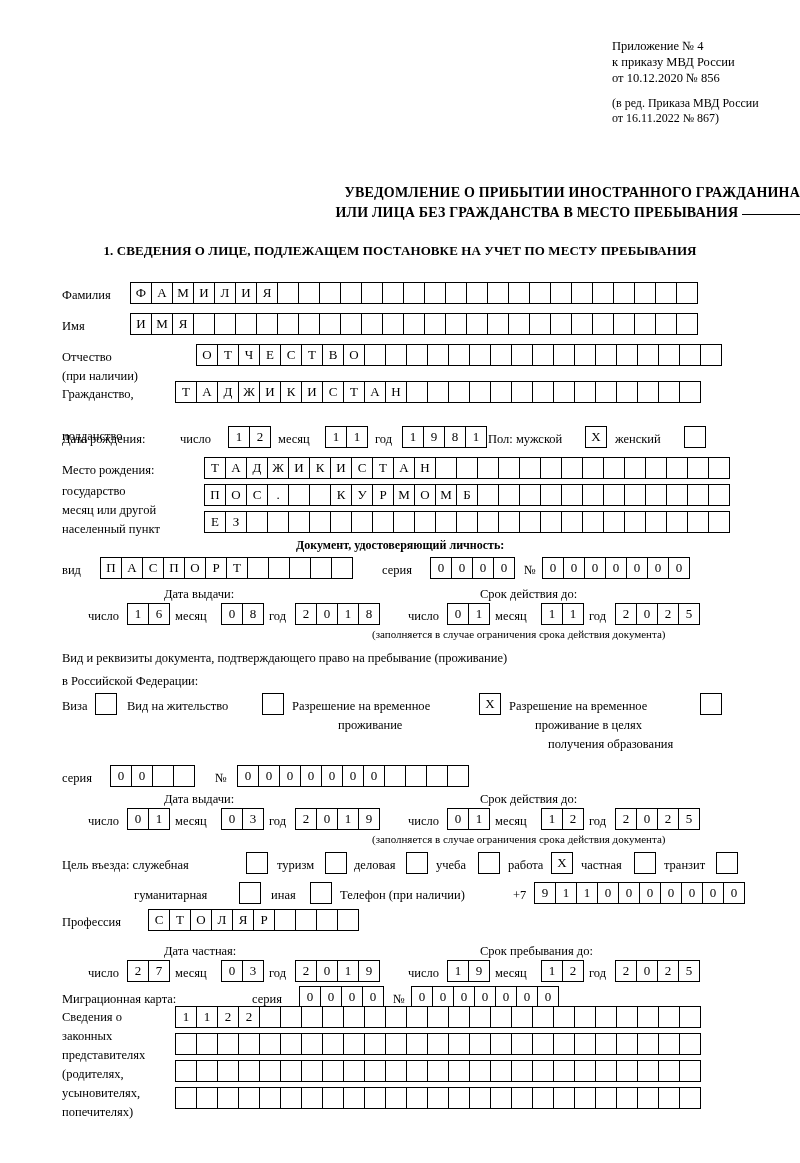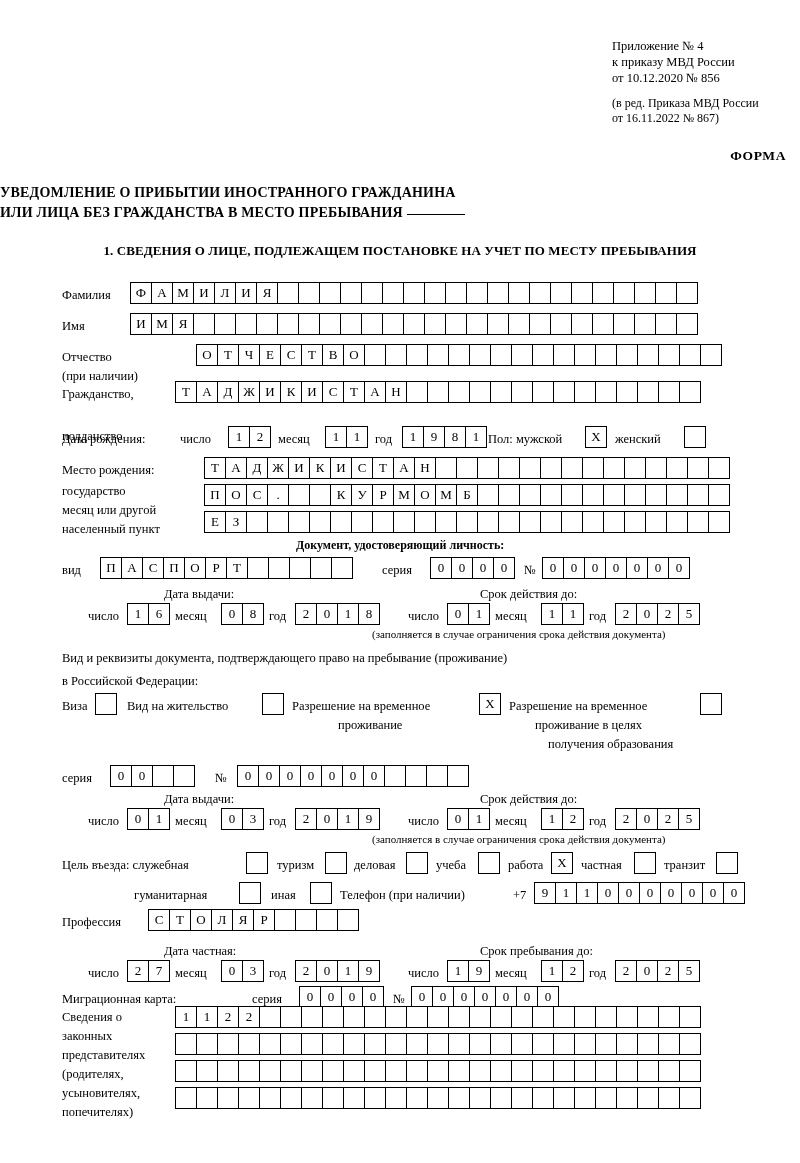--- a/index.html
+++ b/index.html
@@ -45,21 +45,21 @@
     text-align: right;
     font-weight: bold;
     font-size: 13.5px;
     letter-spacing: 0.6px;
   }
   .title {
     position: absolute;
     top: 183px;
     left: 0;
     width: 800px;
-    text-align: left;
+    text-align: right;
     font-weight: bold;
     font-size: 14px;
     line-height: 20px;
     letter-spacing: 0.2px;
   }
   .title .underline {
     display: inline-block;
     width: 58px;
     border-bottom: 1.2px solid #000;
     vertical-align: 2px;
@@ -124,21 +124,20 @@
   <div class="header-ref">
     <div>Приложение № 4</div>
     <div>к приказу МВД России</div>
     <div>от 10.12.2020 № 856</div>
     <div class="grp2">
       <div>(в ред. Приказа МВД России</div>
       <div>от 16.11.2022 № 867)</div>
     </div>
   </div>
 
-  <div class="forma">ФОРМА</div>
 
   <div class="title">
     <div>УВЕДОМЛЕНИЕ О ПРИБЫТИИ ИНОСТРАННОГО ГРАЖДАНИНА</div>
     <div><span>ИЛИ ЛИЦА БЕЗ ГРАЖДАНСТВА В МЕСТО ПРЕБЫВАНИЯ</span> <span class="underline"></span></div>
   </div>
 
   <div class="section1">1. СВЕДЕНИЯ О ЛИЦЕ, ПОДЛЕЖАЩЕМ ПОСТАНОВКЕ НА УЧЕТ ПО МЕСТУ ПРЕБЫВАНИЯ</div>
 
   <div class="lbl" style="top:288px; left:62px;">Фамилия</div>
   <div class="cells" id="surname-cells" style="top:282px; left:130px;">

